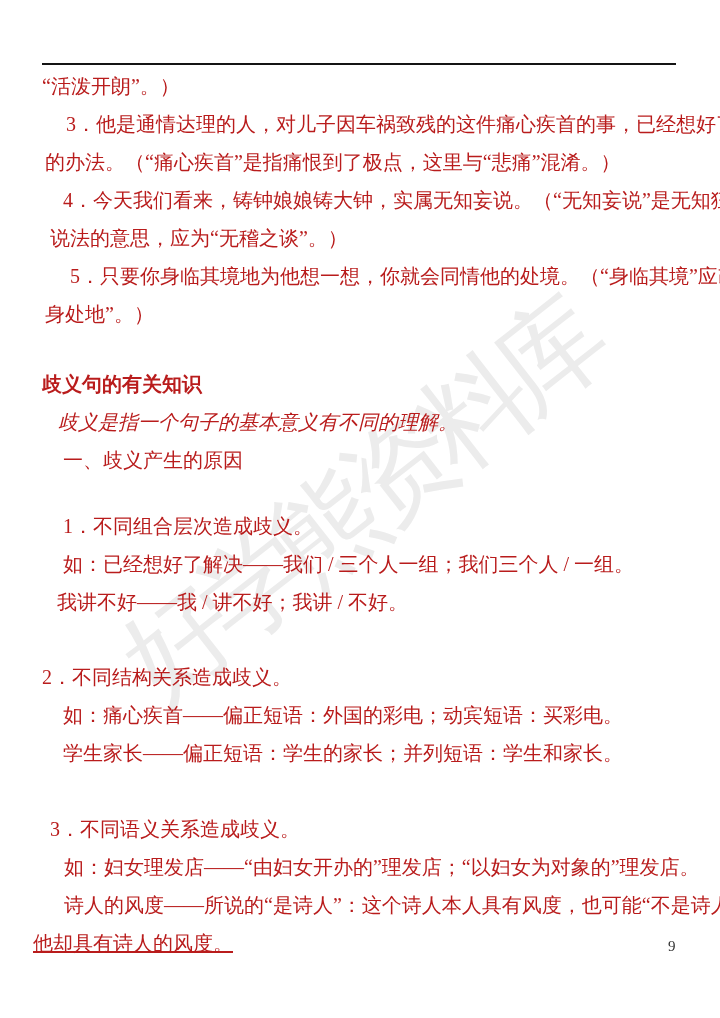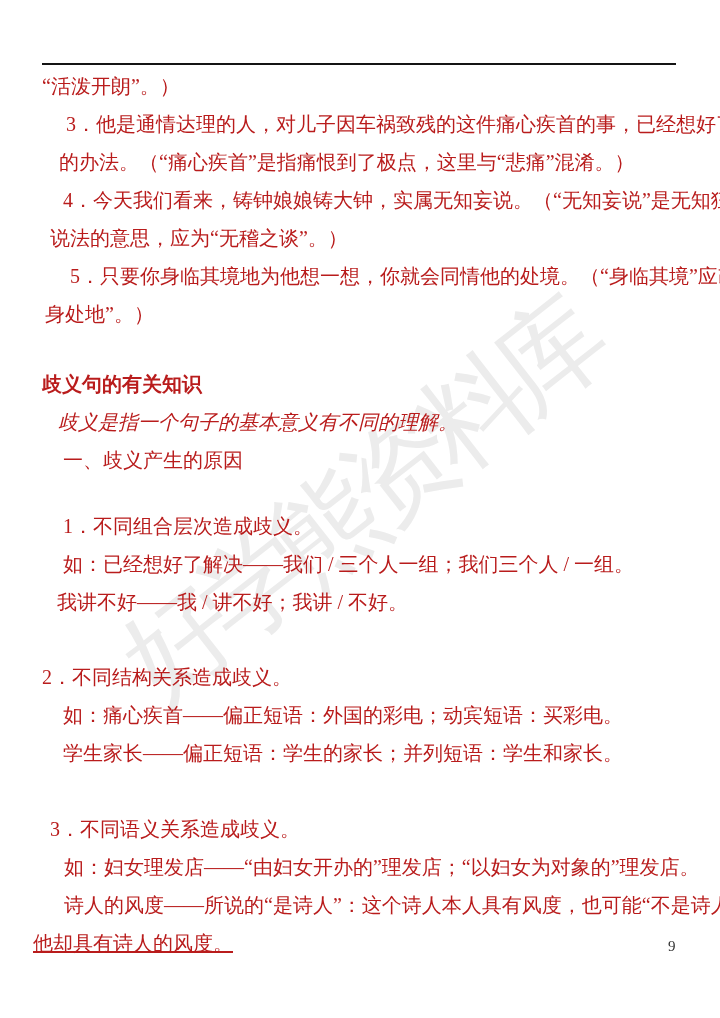--- a/index.html
+++ b/index.html
@@ -37,21 +37,21 @@
 </head>
 <body>
 
 <div class="top-rule"></div>
 
 <div class="watermark" style="color: rgb(236, 236, 236);">好学熊资料库</div>
 
 <div class="content" id="doc-body">
     <div class="line" style="margin-left: 0px;">“活泼开朗”。）</div>
     <div class="line" style="margin-left: 24px;">3．他是通情达理的人，对儿子因车祸致残的这件痛心疾首的事，已经想好了解决</div>
-    <div class="line" style="margin-left: 17px;">的办法。（“痛心疾首”是指痛恨到了极点，这里与“悲痛”混淆。）</div>
+    <div class="line" style="margin-left: 3px;">的办法。（“痛心疾首”是指痛恨到了极点，这里与“悲痛”混淆。）</div>
     <div class="line" style="margin-left: 21px;">4．今天我们看来，铸钟娘娘铸大钟，实属无知妄说。（“无知妄说”是无知狂妄的</div>
     <div class="line" style="margin-left: 8px;">说法的意思，应为“无稽之谈”。）</div>
     <div class="line" style="margin-left: 28px;">5．只要你身临其境地为他想一想，你就会同情他的处境。（“身临其境”应改为“设</div>
     <div class="line" style="margin-left: 3px;">身处地”。）</div>
     <div class="line bold" style="margin-left: 0px; margin-top: 32px;">歧义句的有关知识</div>
     <div class="line" style="margin-left: 16px; font-style: italic;">歧义是指一个句子的基本意义有不同的理解。</div>
     <div class="line" style="margin-left: 21px;">一、歧义产生的原因</div>
     <div class="line" style="margin-left: 21px; margin-top: 28px;">1．不同组合层次造成歧义。</div>
     <div class="line" style="margin-left: 21px;">如：已经想好了解决——我们 / 三个人一组；我们三个人 / 一组。</div>
     <div class="line" style="margin-left: 15px;">我讲不好——我 / 讲不好；我讲 / 不好。</div>

